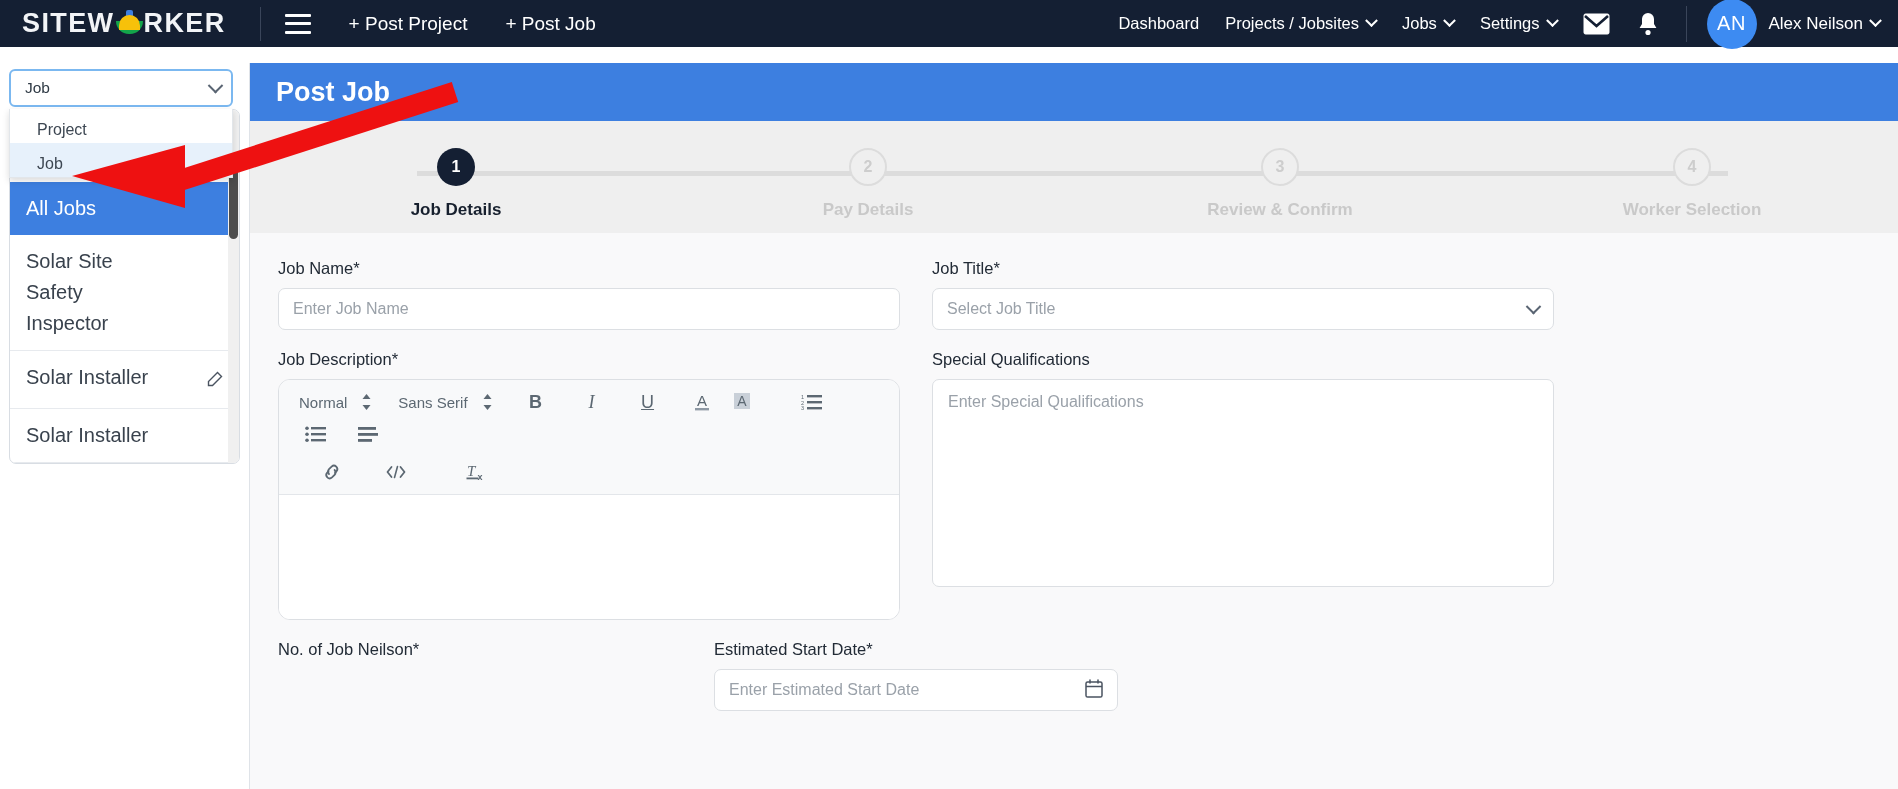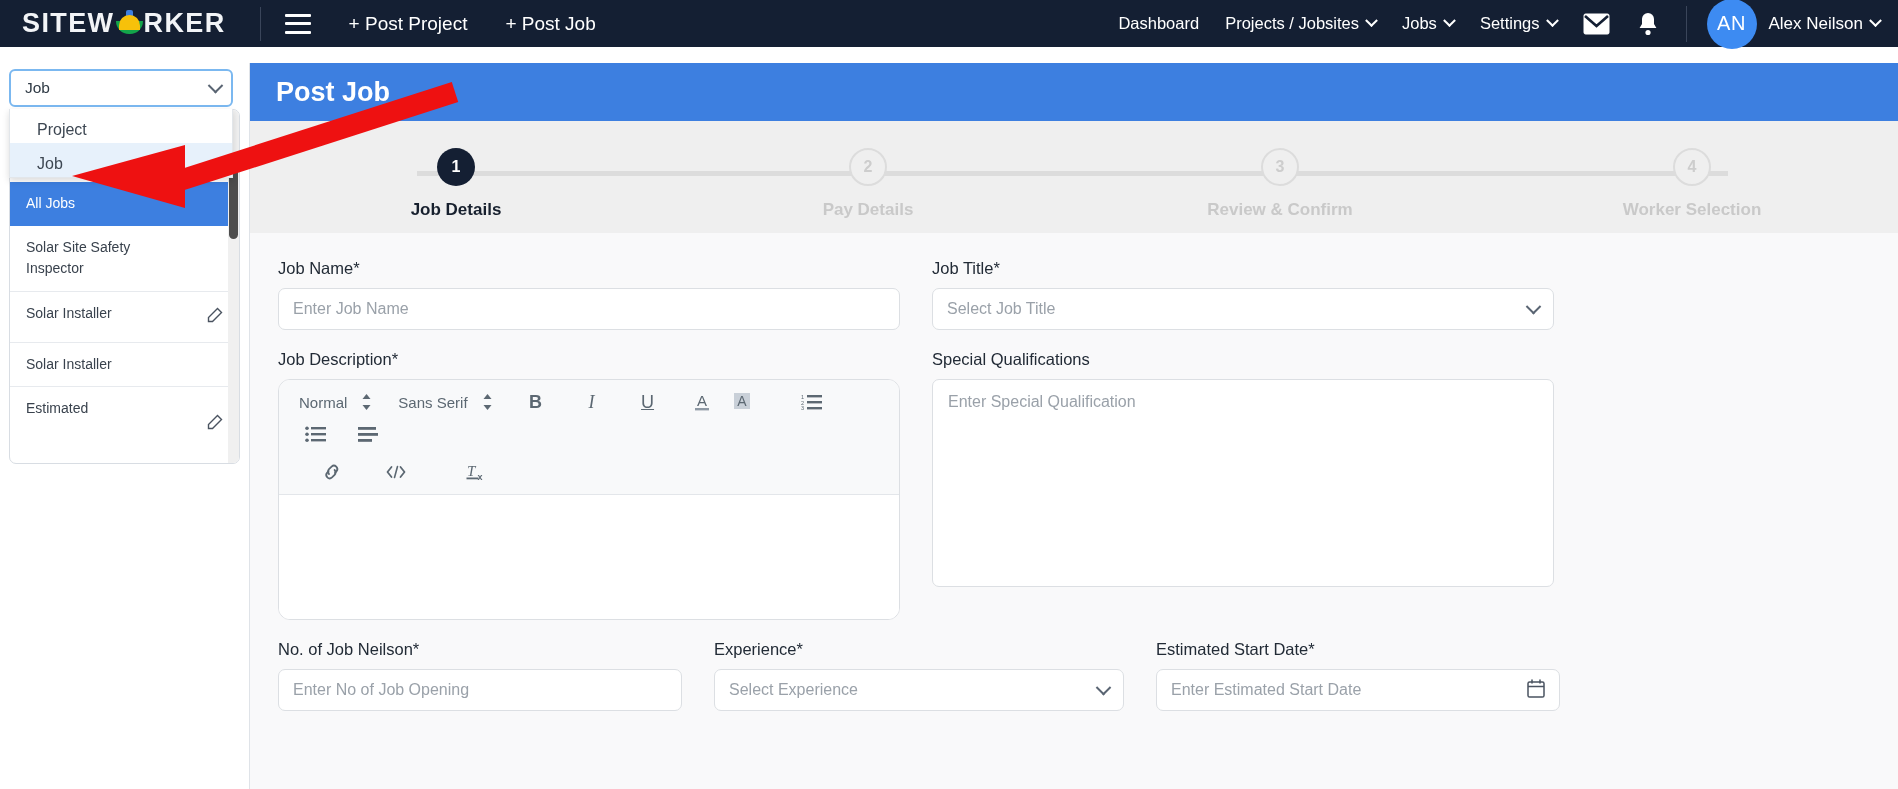--- a/index.html
+++ b/index.html
@@ -122,21 +122,21 @@
     width: 231px; height: 355px;
     background: #ffffff;
     border: 1px solid #d8dde3;
     border-radius: 7px;
     overflow: hidden;
     z-index: 21;
   }
   .joblist-scrollarea { position: absolute; inset: 0; }
   .jl-row {
     padding: 11px 16px;
-    font-size: 14px; color: #39424d;
+    font-size: 20px; color: #39424d;
     border-bottom: 1px solid #e7eaee;
     display: flex; align-items: flex-start; cursor: pointer;
     line-height: 1.55;
   }
   .jl-row.active { background: #3d7fe0; color: #ffffff; border-bottom: none; }
   .jl-row .label { flex: 1; }
   .jl-row .pencil { margin-left: 8px; flex-shrink: 0; margin-top: 4px; }
   .jl-track {
     position: absolute; top: 0; right: 0; width: 11px; height: 100%;
     background: #f0f0f0;
@@ -492,38 +492,28 @@
                 </svg>
             </div>
           </div>
           <div class="ed-body"></div>
         </div>
       </div>
 
       <div class="fcol" style="width:622px">
         <div class="flabel">Special Qualifications</div>
         <div class="ta" style="height:208px">
-          <span>Enter Special Qualification</span>
+          <span>Enter Special Qualifications</span>
         </div>
       </div>
     </div>
 
     <div class="frow" style="gap:32px; margin-top:20px">
       <div class="fcol" style="width:404px">
         <div class="flabel">No. of Job Neilson*</div>
-        <div class="inp">
-          <span class="ph">Enter No of Job Opening</span>
-        </div>
-      </div>
-      <div class="fcol" style="width:410px">
-        <div class="flabel">Experience*</div>
-        <div class="inp select">
-          <span class="ph">Select Experience</span>
-          <i class="sel-chev"></i>
-        </div>
       </div>
       <div class="fcol" style="width:404px">
         <div class="flabel">Estimated Start Date*</div>
         <div class="inp">
           <span class="ph">Enter Estimated Start Date</span>
           <span class="cal-icon">
             <svg width="18" height="19" viewBox="0 0 18 19">
                 <rect x="1" y="3" width="16" height="15" rx="1.6" fill="none" stroke="#4a5360" stroke-width="1.5"></rect>
                 <path d="M1 7.5 H17" stroke="#4a5360" stroke-width="1.5"></path>
                 <path d="M5 1 V4 M13 1 V4" stroke="#4a5360" stroke-width="1.5" stroke-linecap="round"></path>

